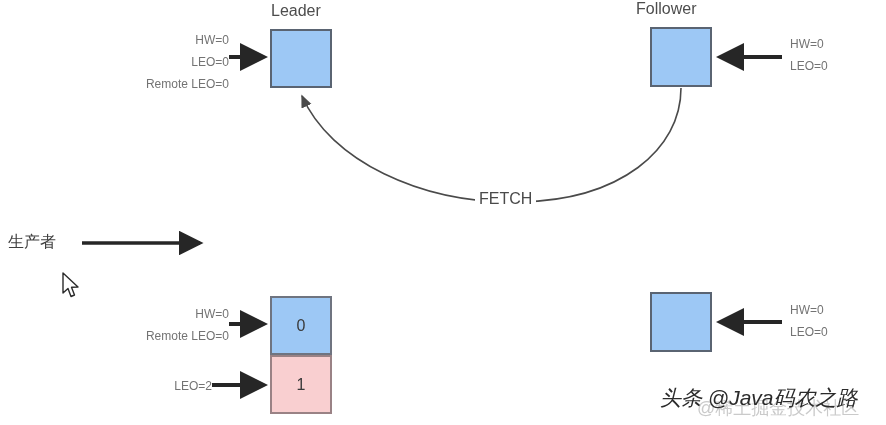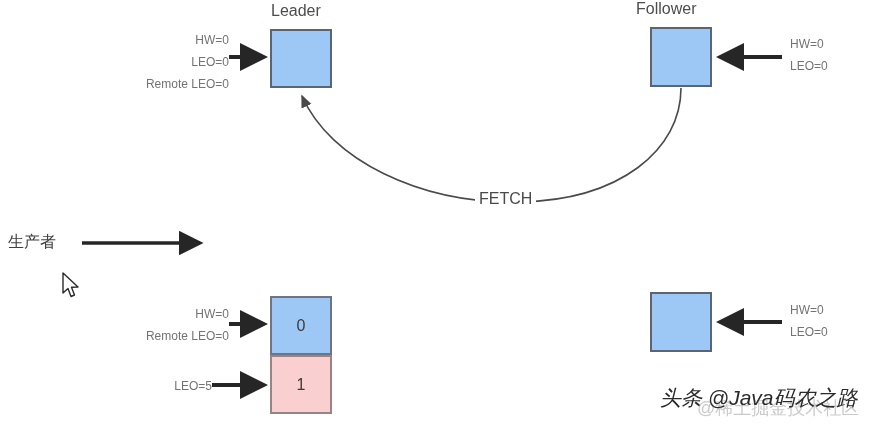--- a/index.html
+++ b/index.html
@@ -172,21 +172,21 @@
   <div class="cell-pink" style="left:270px; top:355px; width:62px; height:59px;">
     <span class="cell-value">1</span>
   </div>
 
   <div class="label-block label-right" style="left:86px; top:303px; width:143px;">
     <div>HW=0</div>
     <div>Remote LEO=0</div>
   </div>
 
   <div class="label-block label-right" style="left:112px; top:375px; width:100px;">
-    <div>LEO=5</div>
+    <div>LEO=2</div>
   </div>
 
   <div class="node-box" style="left:650px; top:292px; width:62px; height:60px;"></div>
 
   <div class="label-block label-left" style="left:790px; top:299px;">
     <div>HW=0</div>
     <div>LEO=0</div>
   </div>
 
   <div class="watermark-faint" style="left:697px; top:396px;">@稀土掘金技术社区</div>

